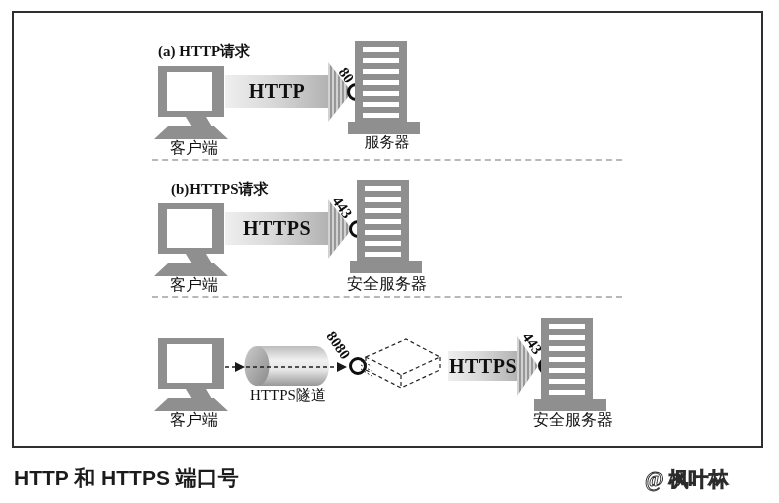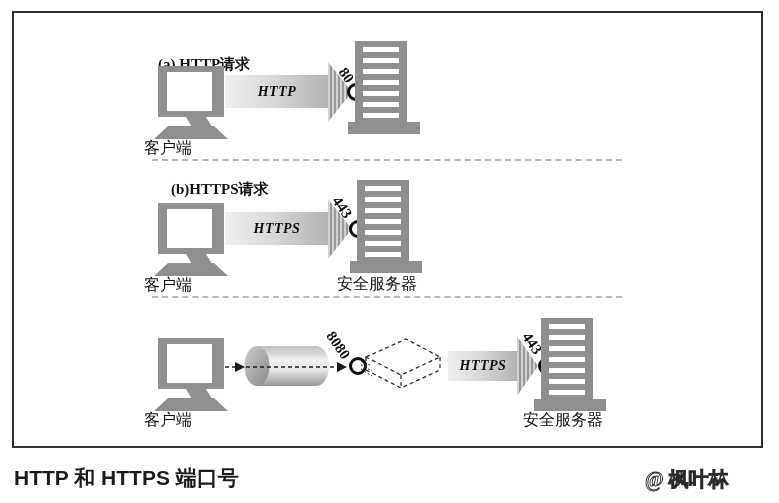--- a/index.html
+++ b/index.html
@@ -8,33 +8,33 @@
     font-family:"Liberation Serif","DejaVu Serif",serif;color:#111;
   }
   
   .frame{
     position:absolute;left:12px;top:11px;width:751px;height:437px;
     border:2px solid #2f2f2f;box-sizing:border-box;background:#fff;
   }
   .frame *{box-sizing:border-box;}
   .abs{position:absolute;}
   .sec-title{position:absolute;font-weight:600;font-size:15px;white-space:nowrap;}
-  .station{position:absolute;width:100px;text-align:left;font-size:16px;white-space:nowrap;}
+  .station{position:absolute;width:100px;text-align:center;font-size:16px;white-space:nowrap;}
   
   .arrow{position:absolute;}
   .arrow-body{
     position:absolute;left:0;background:linear-gradient(90deg,#efefef 0%,#d9d9d9 45%,#b2b2b2 100%);
     display:flex;align-items:center;justify-content:center;
   }
   .arrow-head{
     position:absolute;top:0;
     background:repeating-linear-gradient(90deg,#d2d2d2 0px,#d2d2d2 2px,#989898 2px,#989898 4px);
     clip-path:polygon(0% 0%,100% 50%,0% 100%);
   }
-  .proto{font-size:14px;font-weight:700;letter-spacing:.5px;color:#0f0f0f;font-style:italic;}
+  .proto{font-size:20px;font-weight:700;letter-spacing:.5px;color:#0f0f0f;}
   
   .port-circle{
     position:absolute;width:18px;height:18px;border-radius:50%;
     background:#fff;border:3px solid #0d0d0d;
   }
   .port-num{
     position:absolute;font-size:15px;font-weight:700;text-align:center;
     transform:rotate(55deg);white-space:nowrap;color:#0d0d0d;
   }
   .sep{position:absolute;left:138px;width:470px;height:0;border-top:2px dashed #b8b8b8;}
@@ -50,21 +50,21 @@
   }
   @supports (-webkit-text-stroke: 1px black){
     .watermark{color:#ffffff;-webkit-text-stroke:0.9px #2b2b2b;}
   }
 </style>
 </head>
 <body>
 
 <div class="frame">
 
-  <div class="sec-title" style="left:144px;top:29px;margin-top:13px;">(a) HTTP请求</div>
+  <div class="sec-title" style="left:144px;top:29px;">(a) HTTP请求</div>
 
   <svg class="abs" style="left:139px;top:53px;" width="76" height="74" viewBox="0 0 76 74">
     <rect x="5" y="0" width="66" height="51" fill="#8f8f8f"></rect>
     <rect x="14" y="6" width="45" height="39" fill="#ffffff"></rect>
     <polygon points="33,51 53,51 59,61 39,61" fill="#8f8f8f"></polygon>
     <polygon points="1,73 15,60 61,60 75,73" fill="#8f8f8f"></polygon>
   </svg>
   <div class="station" style="left:130px;top:125px;">客户端</div>
 
   <div class="arrow" style="left:211px;top:49px;width:130px;height:60px;">
@@ -81,20 +81,21 @@
     <rect x="0" y="81" width="72" height="12" fill="#8f8f8f"></rect>
     <rect x="7" y="0" width="52" height="84" fill="#8f8f8f"></rect>
     <rect x="15" y="6" width="36" height="5" fill="#fff"></rect>
     <rect x="15" y="17" width="36" height="5" fill="#fff"></rect>
     <rect x="15" y="28" width="36" height="5" fill="#fff"></rect>
     <rect x="15" y="39" width="36" height="5" fill="#fff"></rect>
     <rect x="15" y="50" width="36" height="5" fill="#fff"></rect>
     <rect x="15" y="61" width="36" height="5" fill="#fff"></rect>
     <rect x="15" y="72" width="36" height="5" fill="#fff"></rect>
   </svg>
+  <div class="station" style="left:323px;top:120px;font-size:15px;">服务器</div>
 
   <div class="sep" style="top:146px;"></div>
 
   <div class="sec-title" style="left:133px;top:167px;margin-left:24px;">(b)HTTPS请求</div>
 
   <svg class="abs" style="left:139px;top:190px;" width="76" height="74" viewBox="0 0 76 74">
     <rect x="5" y="0" width="66" height="51" fill="#8f8f8f"></rect>
     <rect x="14" y="6" width="45" height="39" fill="#ffffff"></rect>
     <polygon points="33,51 53,51 59,61 39,61" fill="#8f8f8f"></polygon>
     <polygon points="1,73 15,60 61,60 75,73" fill="#8f8f8f"></polygon>
@@ -150,20 +151,21 @@
     </defs>
     <path d="M13 2 L72 2 A13 20 0 0 1 72 42 L13 42 Z" fill="url(#cylBody)"></path>
     <ellipse cx="13" cy="22" rx="12.5" ry="20" fill="url(#cylCap)"></ellipse>
   </svg>
 
   <svg class="abs" style="left:203px;top:342px;" width="135" height="24" viewBox="0 0 135 24">
     <line x1="8" y1="12" x2="124" y2="12" stroke="#1e1e1e" stroke-width="1.3" stroke-dasharray="4 3"></line>
     <polygon points="18,7 28,12 18,17" fill="#1a1a1a"></polygon>
     <polygon points="120,7 130,12 120,17" fill="#1a1a1a"></polygon>
   </svg>
+  <div class="station" style="left:214px;top:373px;width:120px;font-size:15px;">HTTPS隧道</div>
 
   <div class="port-num" style="left:303px;top:324px;width:42px;">8080</div>
   <div class="port-circle" style="left:335px;top:344px;"></div>
 
   <svg class="abs" style="left:346px;top:319px;" width="90" height="62" viewBox="0 0 90 62">
     <g stroke="#222" stroke-width="1.2" fill="none" stroke-dasharray="4 3">
       <polygon points="6,25 46,7 80,25 41,43"></polygon>
       <line x1="6" y1="25" x2="6" y2="38"></line>
       <line x1="80" y1="25" x2="80" y2="38"></line>
       <line x1="41" y1="43" x2="41" y2="56"></line>

